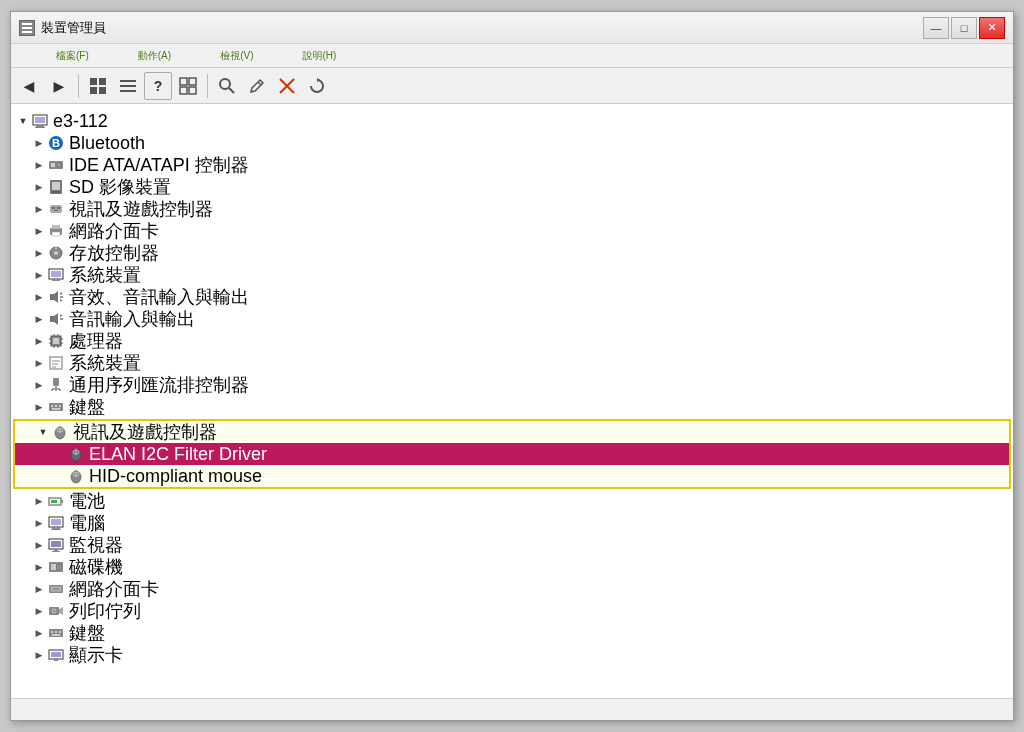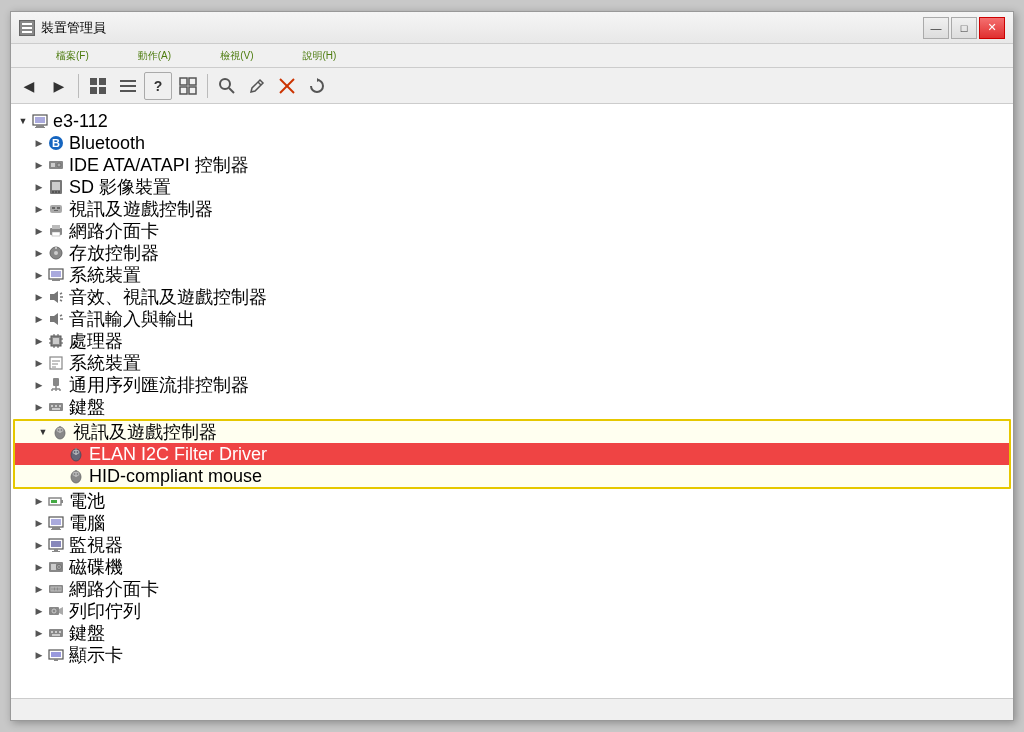--- a/index.html
+++ b/index.html
@@ -187,21 +187,21 @@
     .indent-2 { padding-left: 36px; }
 
     
     .highlight-box {
       border: 2px solid #e6c800;
       background: #fffff0;
       margin: 1px 2px;
       border-radius: 1px;
     }
     .highlight-box .tree-item { background: transparent; }
-    .highlight-box .tree-item.selected { background: #ef4444; color: white; }
+    .highlight-box .tree-item.selected { background: #be185d; color: white; }
 
     
     .status-bar {
       height: 22px;
       background: #f0f0f0;
       border-top: 1px solid #ccc;
       flex-shrink: 0;
     }
 
     
@@ -400,21 +400,21 @@
       <div class="tree-item indent-1">
         <div class="expand-arrow">▶</div>
         <div class="item-icon">
           <svg width="16" height="16" viewBox="0 0 16 16">
               <polygon points="2,5 6,5 10,2 10,14 6,11 2,11" fill="#777"></polygon>
               <line x1="12" y1="5" x2="14" y2="4" stroke="#777" stroke-width="1.5"></line>
               <line x1="12" y1="8" x2="15" y2="8" stroke="#777" stroke-width="1.5"></line>
               <line x1="12" y1="11" x2="14" y2="12" stroke="#777" stroke-width="1.5"></line>
             </svg>
         </div>
-        <span class="item-label">音效、視訊及遊戲控制器</span>
+        <span class="item-label">音效、音訊輸入與輸出</span>
       </div>
 
       <div class="tree-item indent-1">
         <div class="expand-arrow">▶</div>
         <div class="item-icon">
           <svg width="16" height="16" viewBox="0 0 16 16">
               <polygon points="2,5 6,5 10,2 10,14 6,11 2,11" fill="#777"></polygon>
               <line x1="12" y1="5" x2="14" y2="4" stroke="#777" stroke-width="1.5"></line>
               <line x1="12" y1="8" x2="15" y2="8" stroke="#777" stroke-width="1.5"></line>
             </svg>

